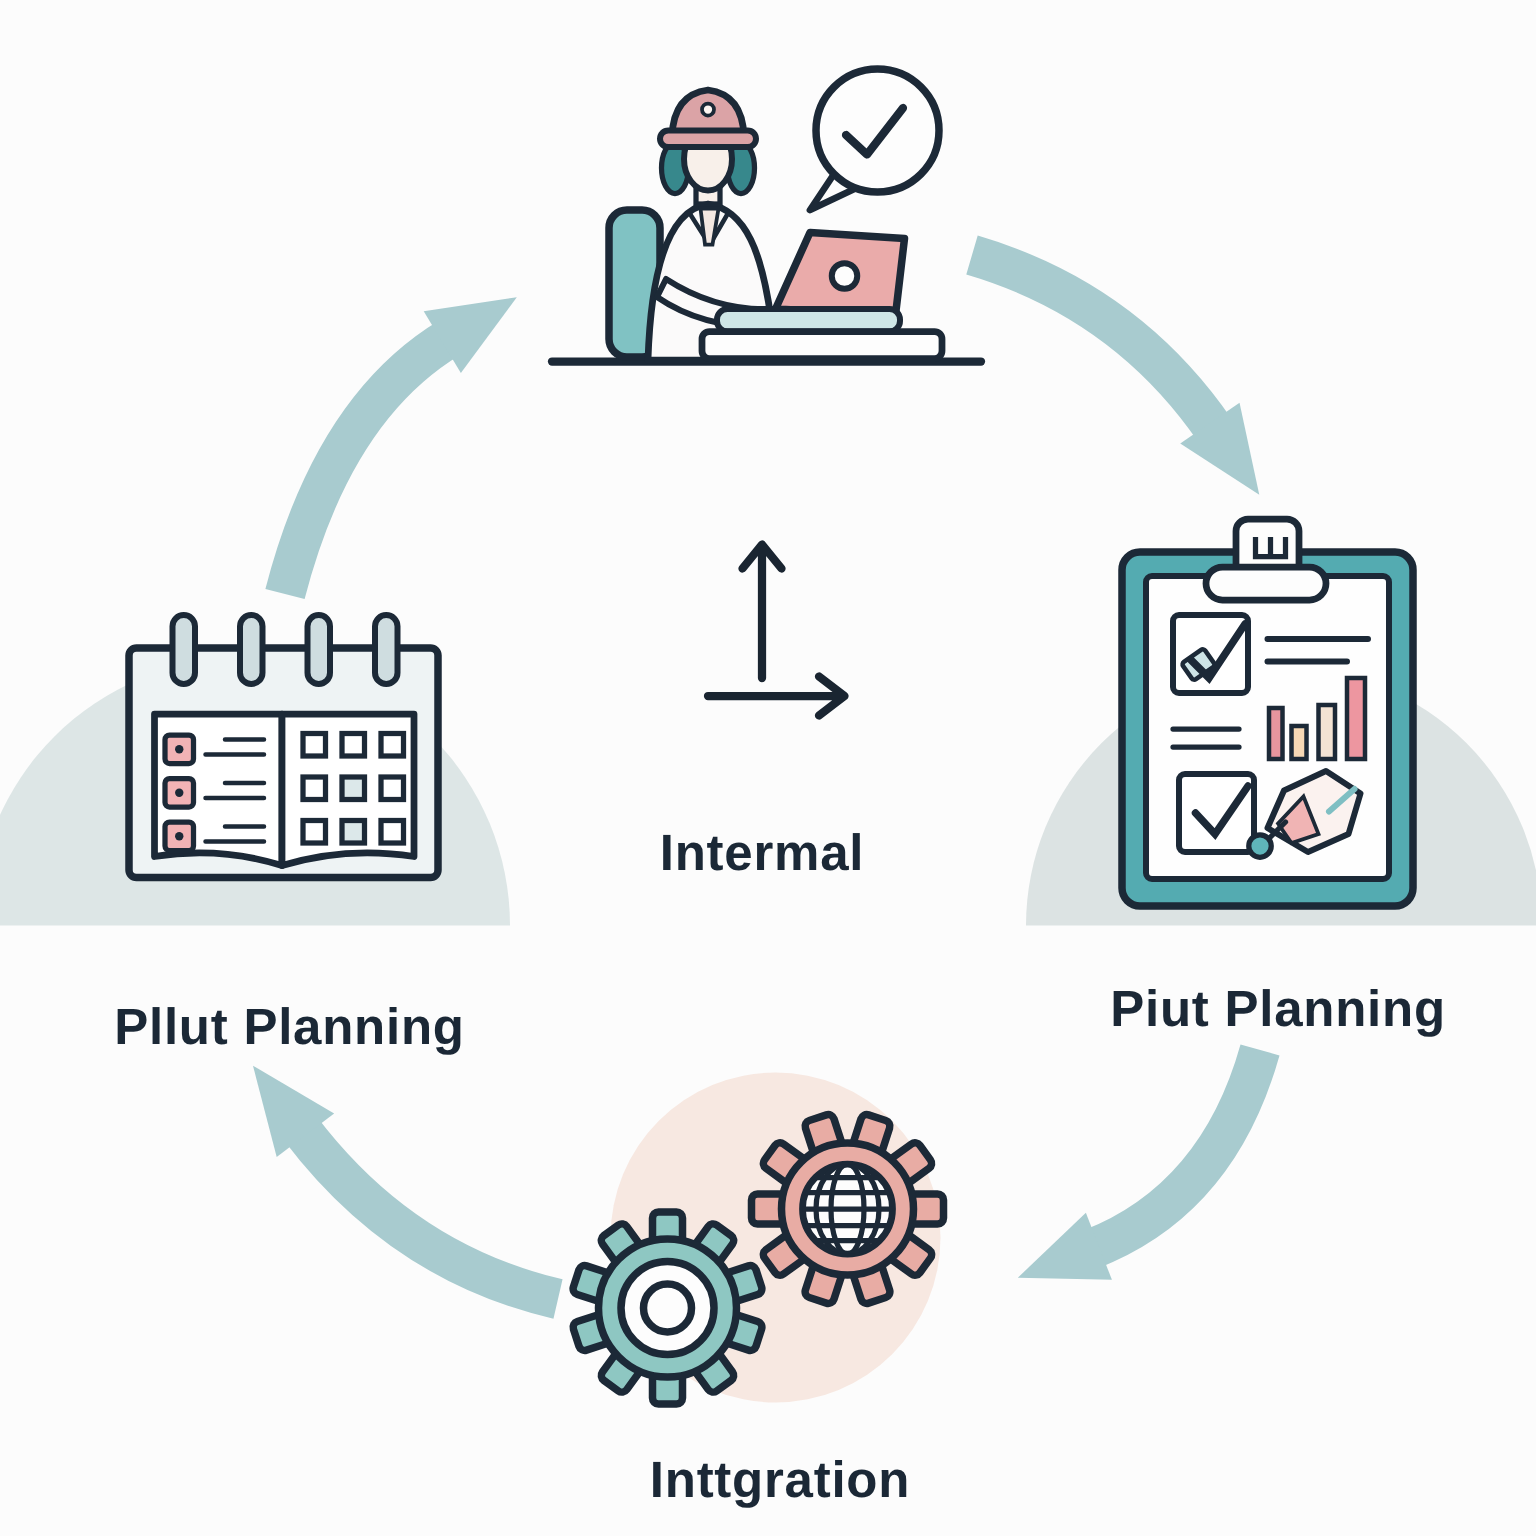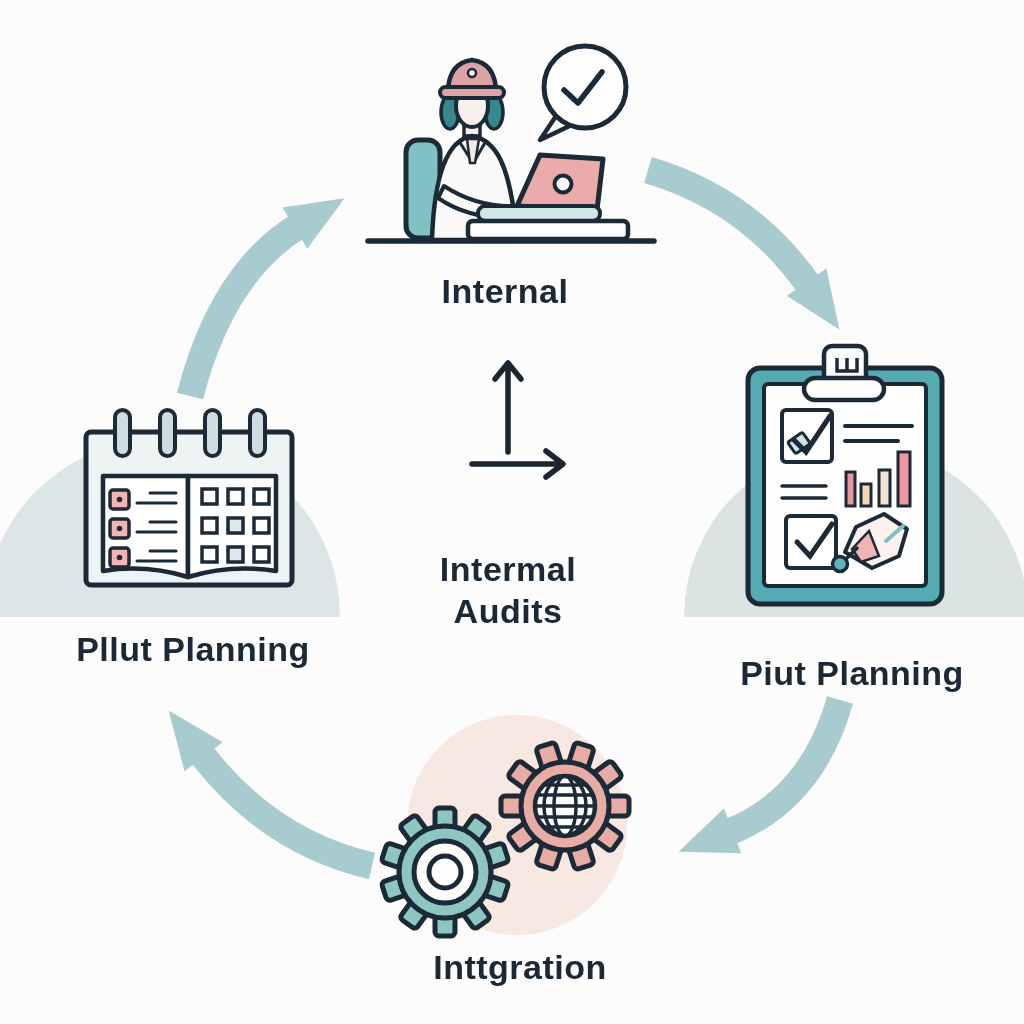--- a/index.html
+++ b/index.html
@@ -189,22 +189,20 @@
       <rect x="202" y="518" width="15" height="15" fill="#ffffff"></rect>
       <rect x="228" y="518" width="15" height="15" fill="#dce8ea"></rect>
       <rect x="254" y="518" width="15" height="15" fill="#ffffff"></rect>
       <rect x="202" y="547" width="15" height="15" fill="#ffffff"></rect>
       <rect x="228" y="547" width="15" height="15" fill="#dce8ea"></rect>
       <rect x="254" y="547" width="15" height="15" fill="#ffffff"></rect>
     </g>
   </g>
 </svg>
 
-<div class="label" style="left:355px;top:270px;">Internal</div>
-<div class="label" style="left:43px;top:628px;text-align:center;">Pllut Planning</div>
+<div class="label" style="left:43px;top:664px;text-align:center;">Pllut Planning</div>
 <div class="label" style="left:702px;top:652px;">Piut Planning</div>
-<div class="label" style="left:370px;top:946px;">Inttgration</div>
+<div class="label" style="left:370px;top:966px;">Inttgration</div>
 <div class="label" style="left:358px;top:548px;">
   <div>Intermal</div>
-  <div>Audits</div>
 </div>
 
 </div>
 
 </body></html>

